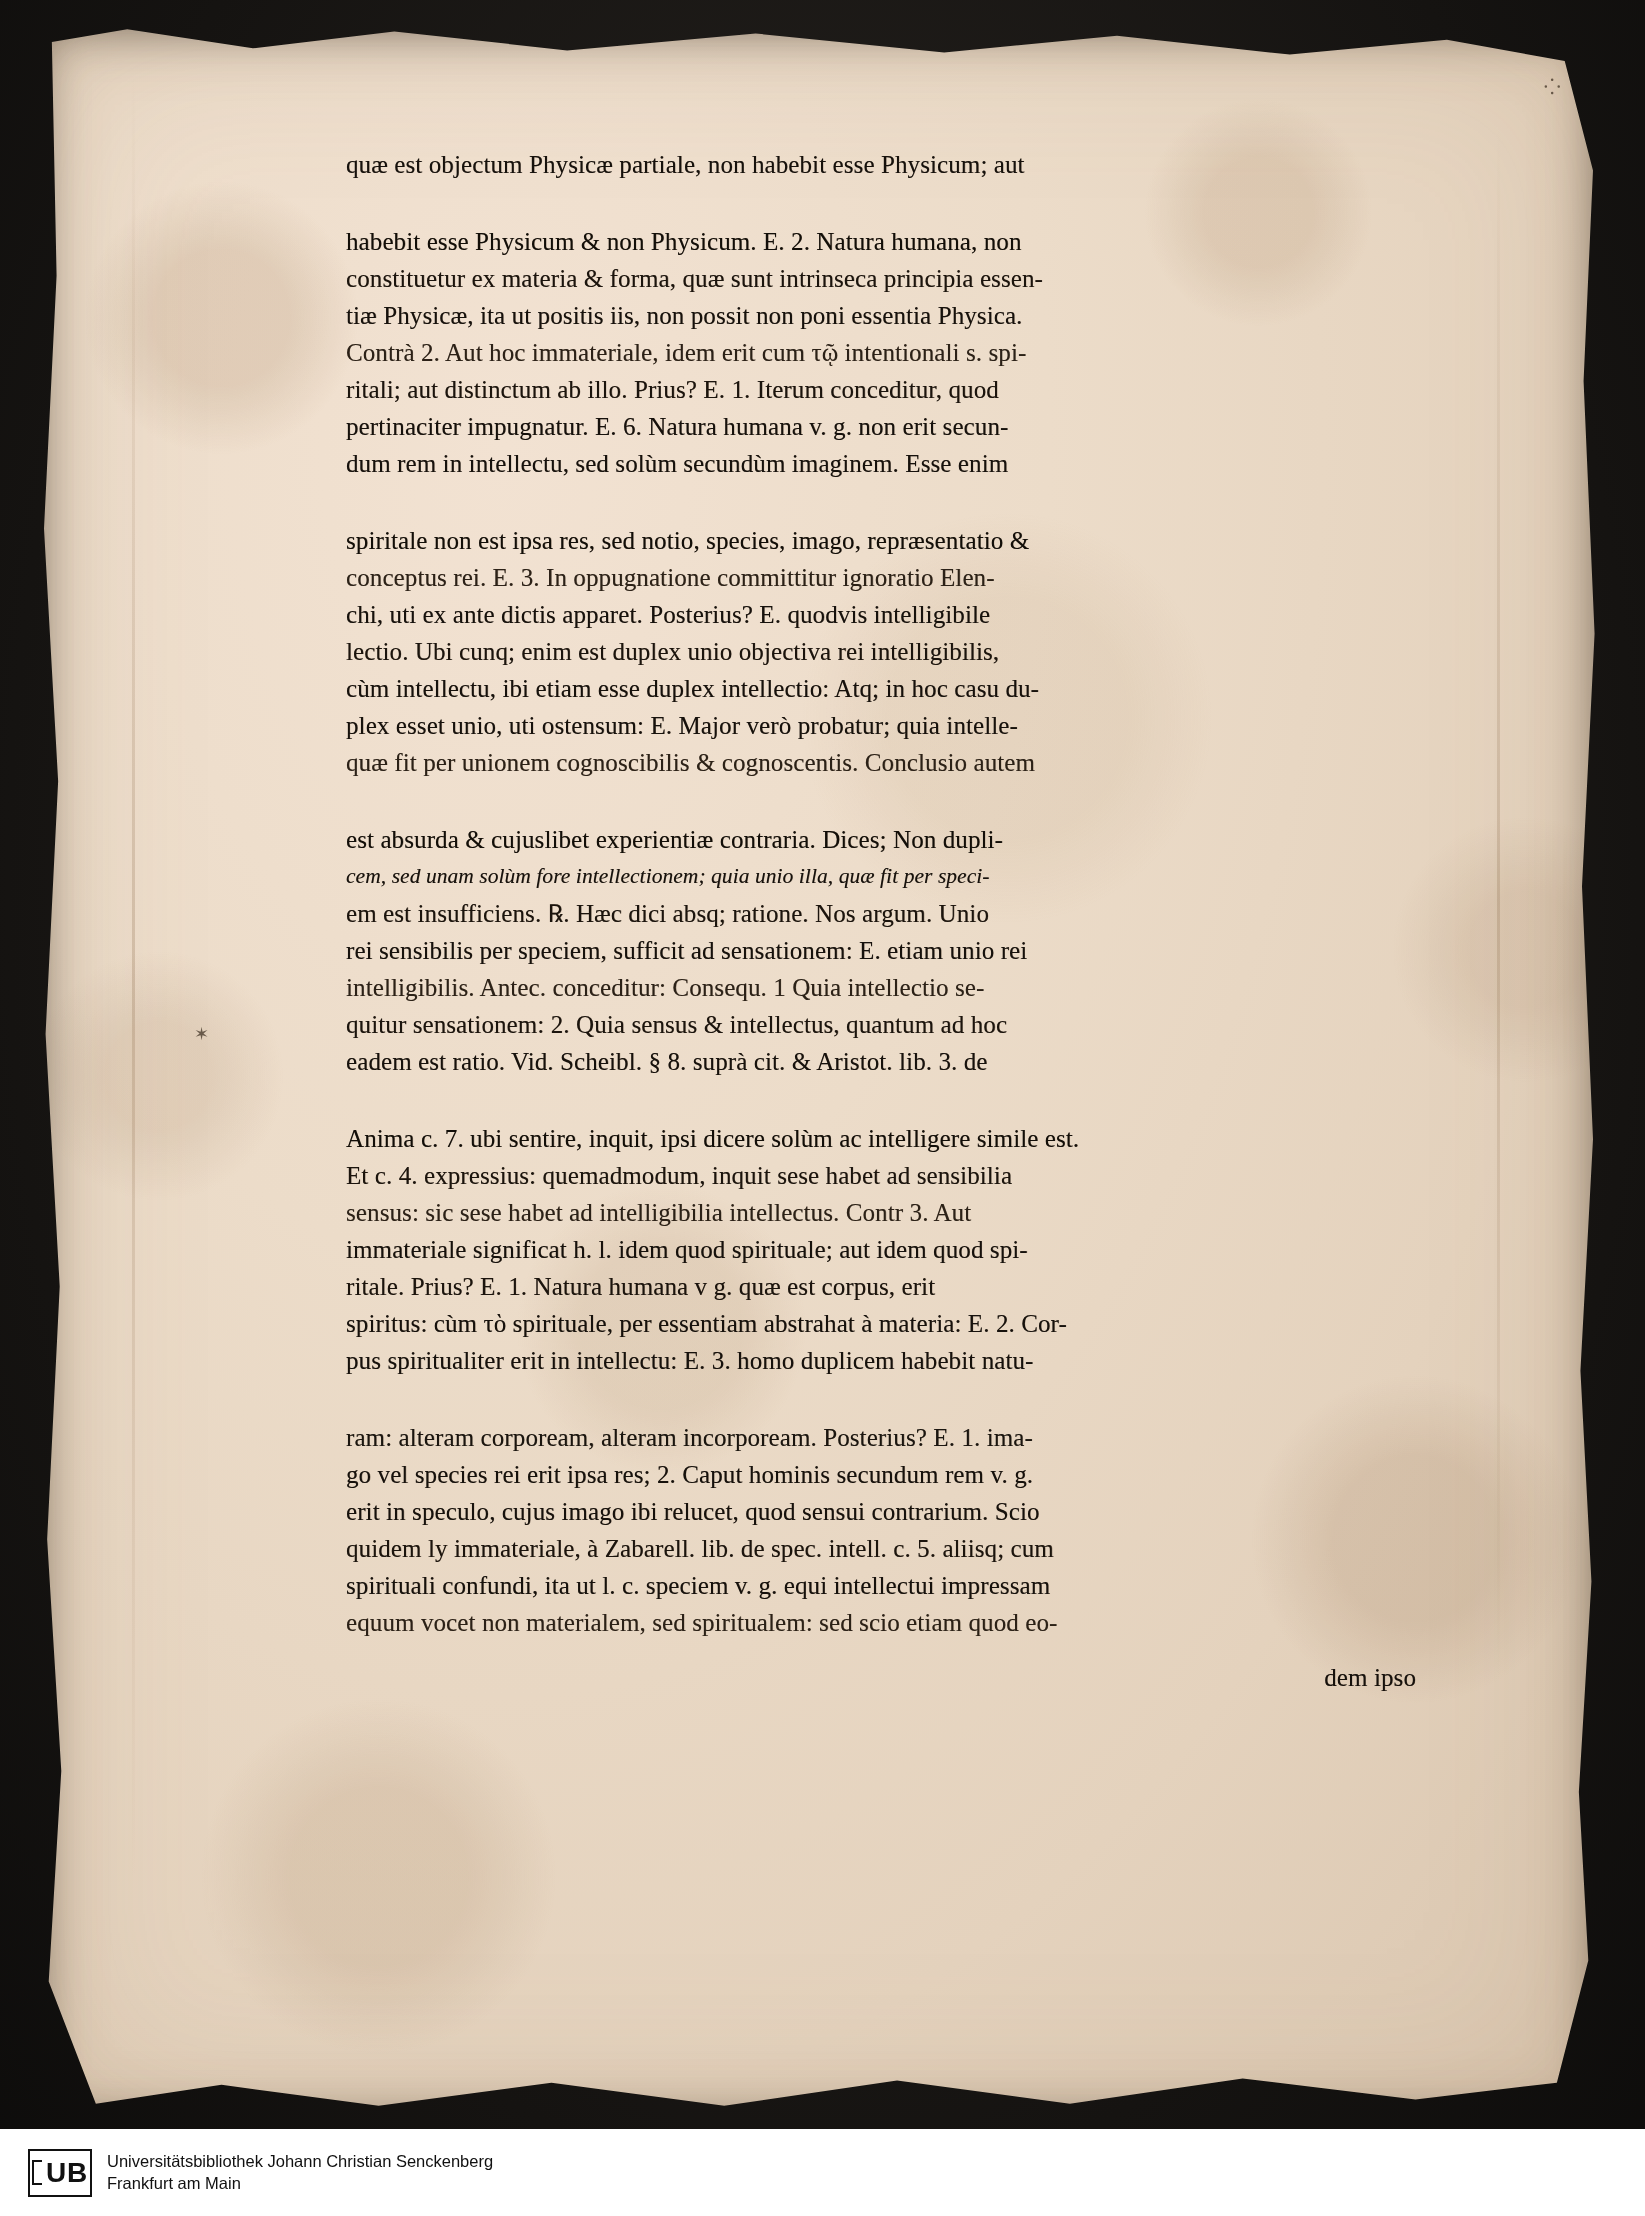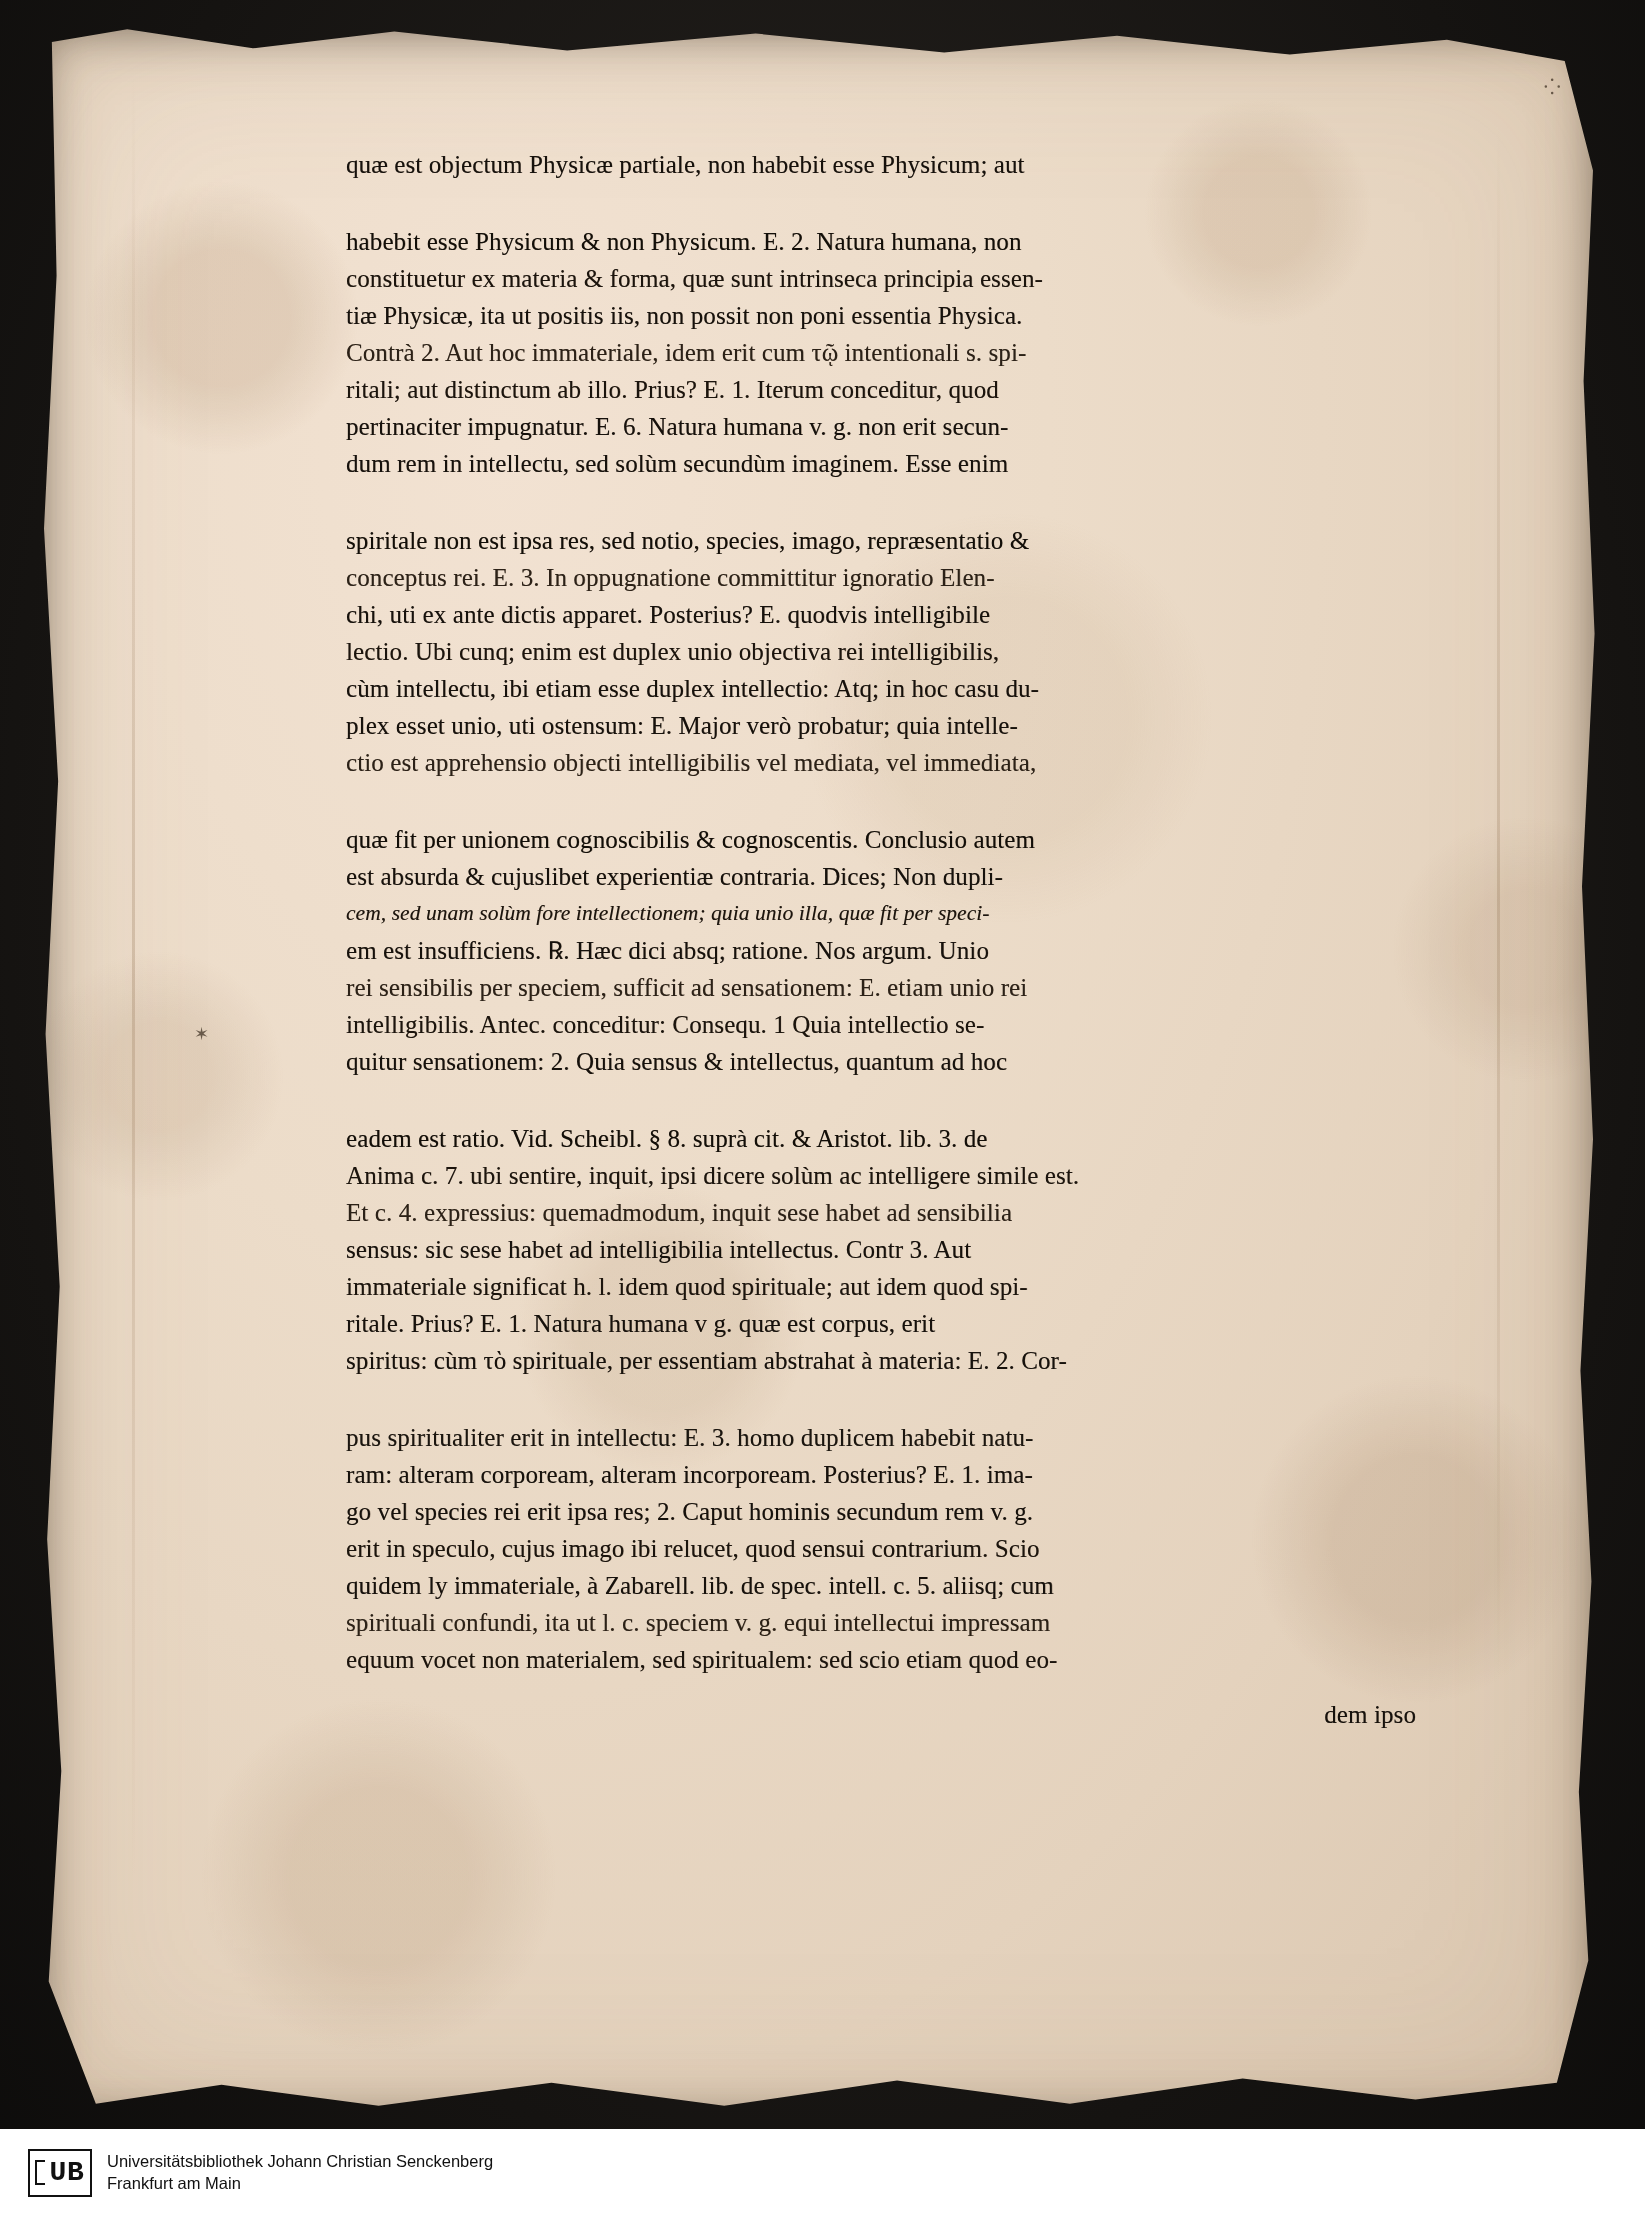--- a/index.html
+++ b/index.html
@@ -135,21 +135,21 @@
     height: 48px;
     border: 2.5px solid #111;
     display: flex;
     align-items: center;
     justify-content: center;
     box-sizing: border-box;
     margin-right: 15px;
     background: #fff;
   }
   #ub-logo .mark {
-    font-family: Liberation Mono, monospace;
+    font-family: Liberation Sans, sans-serif;
     font-weight: bold;
     font-size: 28px;
     letter-spacing: 0.8px;
     color: #111;
     display: flex;
     align-items: center;
     gap: 4.1px;
   }
   #ub-logo .book {
     width: 10px;
@@ -188,21 +188,20 @@
       <span class="ln">Contrà 2. Aut hoc immateriale, idem erit cum τῷ intentionali s. spi-</span>
       <span class="ln">ritali; aut distinctum ab illo.   Prius? E. 1. Iterum conceditur, quod</span>
       <span class="ln">pertinaciter impugnatur.  E. 6. Natura humana v. g. non erit secun-</span>
       <span class="ln">dum rem in intellectu, sed solùm secundùm imaginem.    Esse enim</span>
       <span class="ln">spiritale non est ipsa res, sed notio, species, imago, repræsentatio &amp;</span>
       <span class="ln">conceptus rei.   E. 3. In oppugnatione committitur ignoratio Elen-</span>
       <span class="ln">chi, uti ex ante dictis apparet.    Posterius?  E. quodvis intelligibile</span>
       <span class="ln">lectio.  Ubi cunq; enim est duplex unio objectiva rei intelligibilis,</span>
       <span class="ln">cùm intellectu, ibi etiam esse duplex intellectio: Atq; in hoc casu du-</span>
       <span class="ln">plex esset unio, uti ostensum:  E. Major verò probatur; quia intelle-</span>
-      <span class="ln">ctio est apprehensio objecti intelligibilis vel mediata, vel immediata,</span>
       <span class="ln">quæ fit per unionem cognoscibilis &amp; cognoscentis.  Conclusio autem</span>
       <span class="ln">est absurda &amp; cujuslibet experientiæ contraria.   Dices; Non dupli-</span>
       <span class="ln it sm">cem, sed unam solùm fore intellectionem; quia unio illa, quæ fit per speci-</span>
       <span class="ln">em est insufficiens.  ℞. Hæc dici absq; ratione.  Nos argum.  Unio</span>
       <span class="ln">rei sensibilis per speciem, sufficit ad sensationem: E. etiam unio rei</span>
       <span class="ln">intelligibilis.     Antec. conceditur: Consequ. 1 Quia intellectio se-</span>
       <span class="ln">quitur sensationem:  2. Quia sensus &amp; intellectus, quantum ad hoc</span>
       <span class="ln">eadem est ratio. Vid. Scheibl.   § 8. suprà cit. &amp; Aristot. lib. 3. de</span>
       <span class="ln">Anima c. 7. ubi sentire, inquit, ipsi dicere solùm ac intelligere simile est.</span>
       <span class="ln">Et c. 4. expressius: quemadmodum, inquit sese habet ad sensibilia</span>

